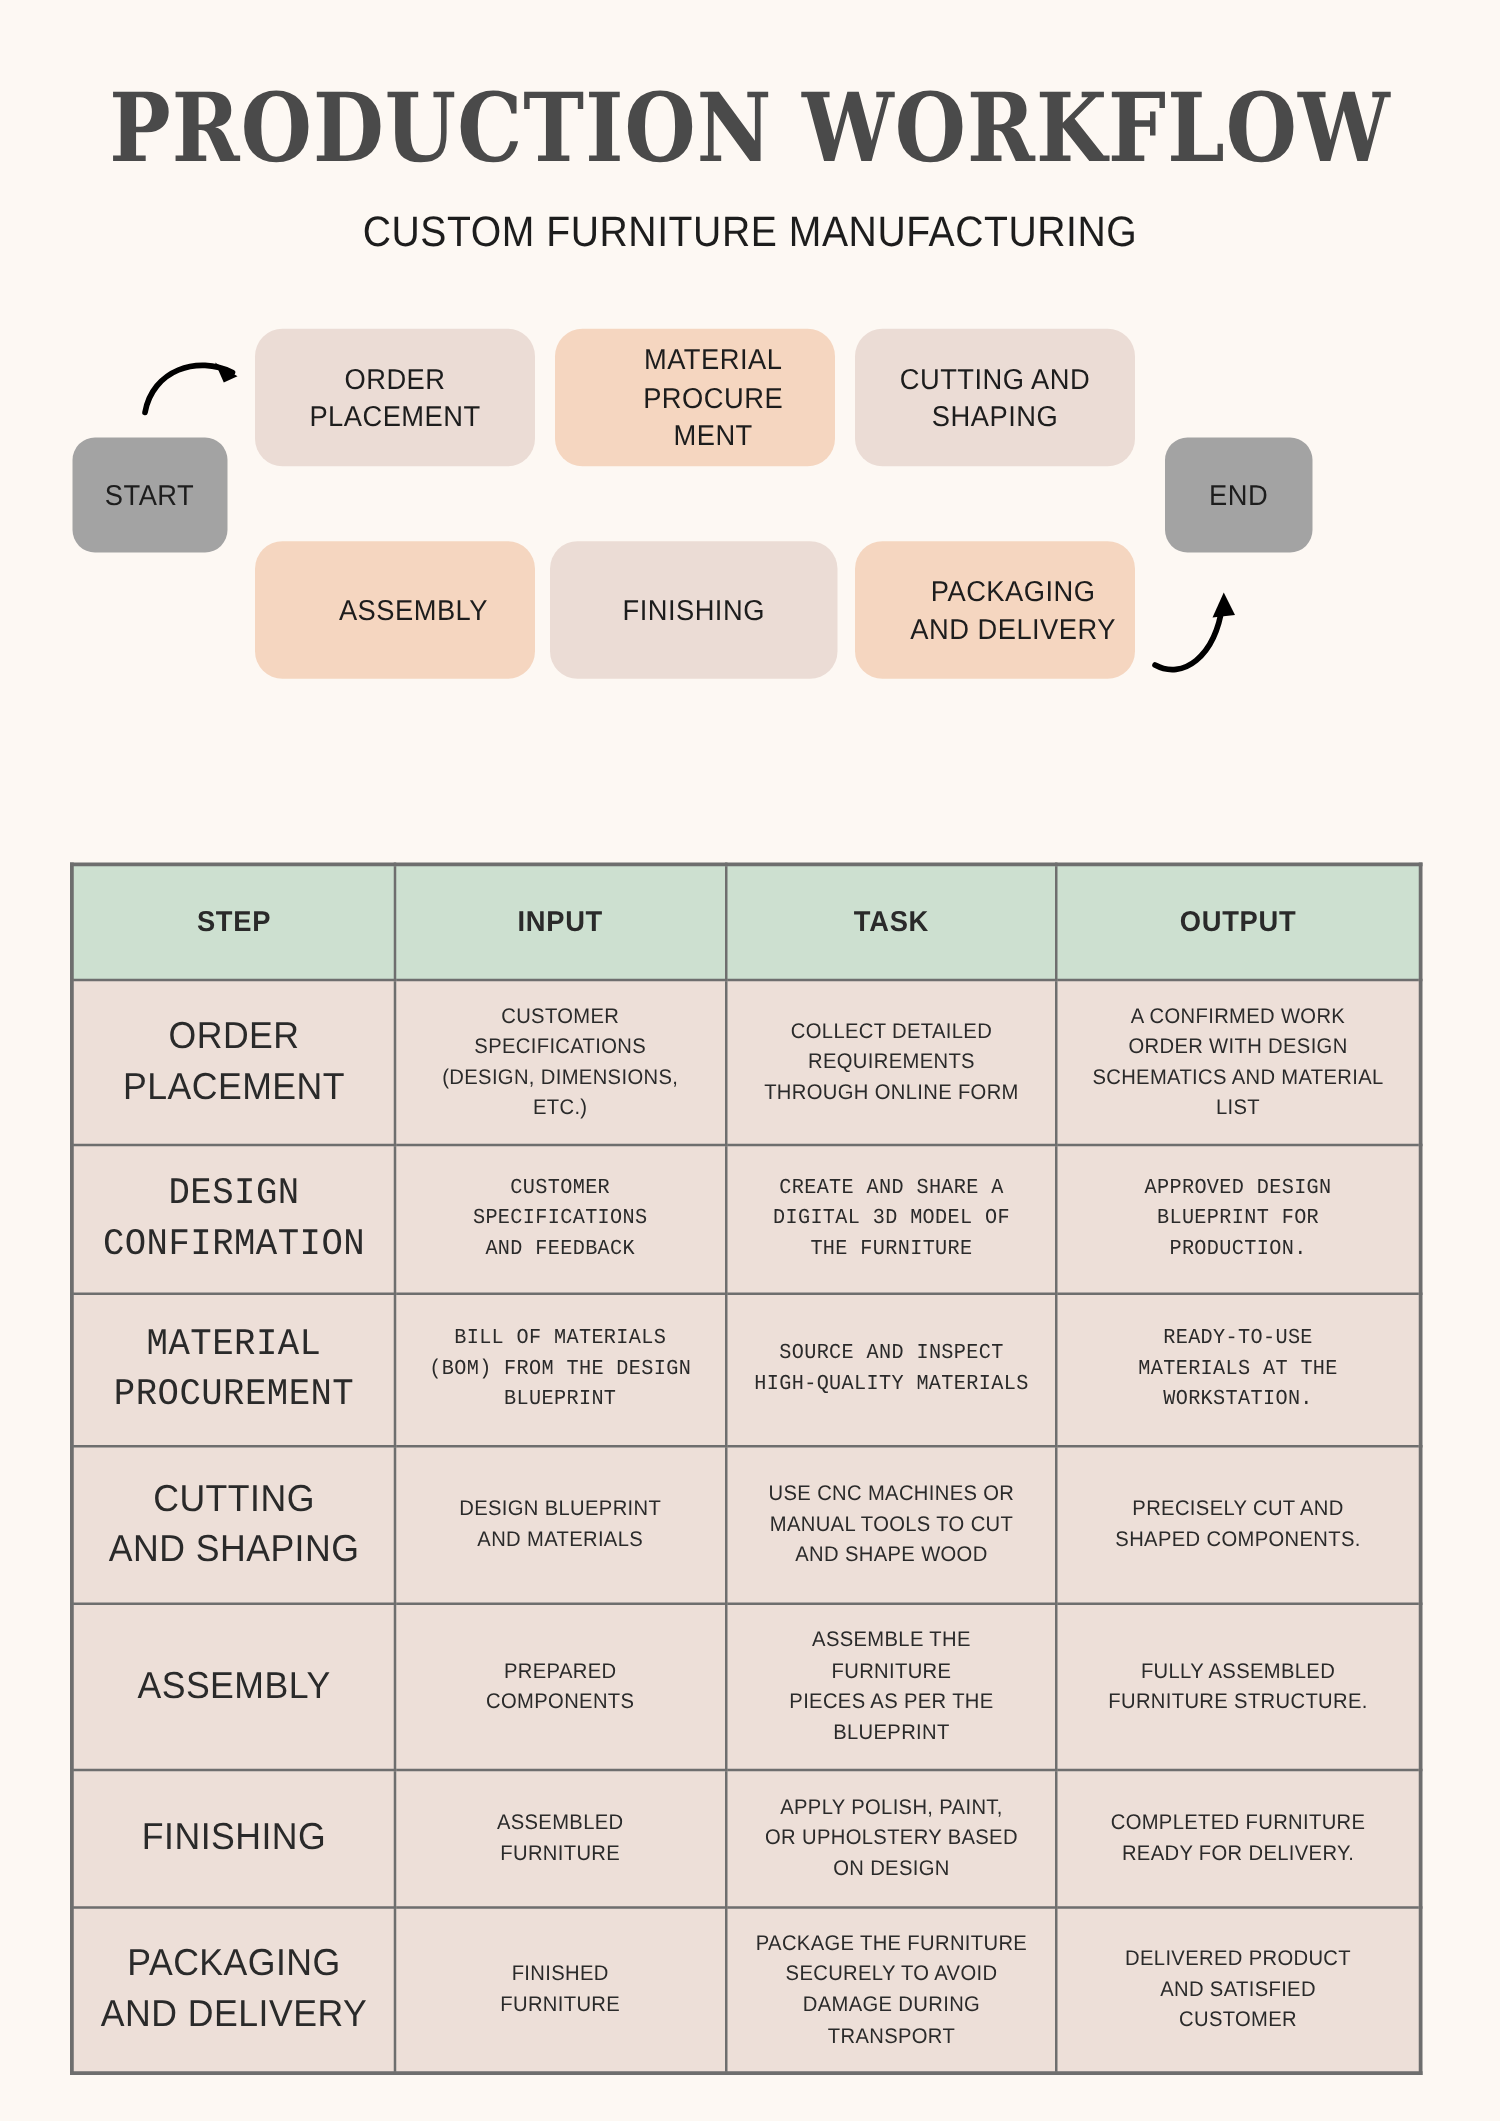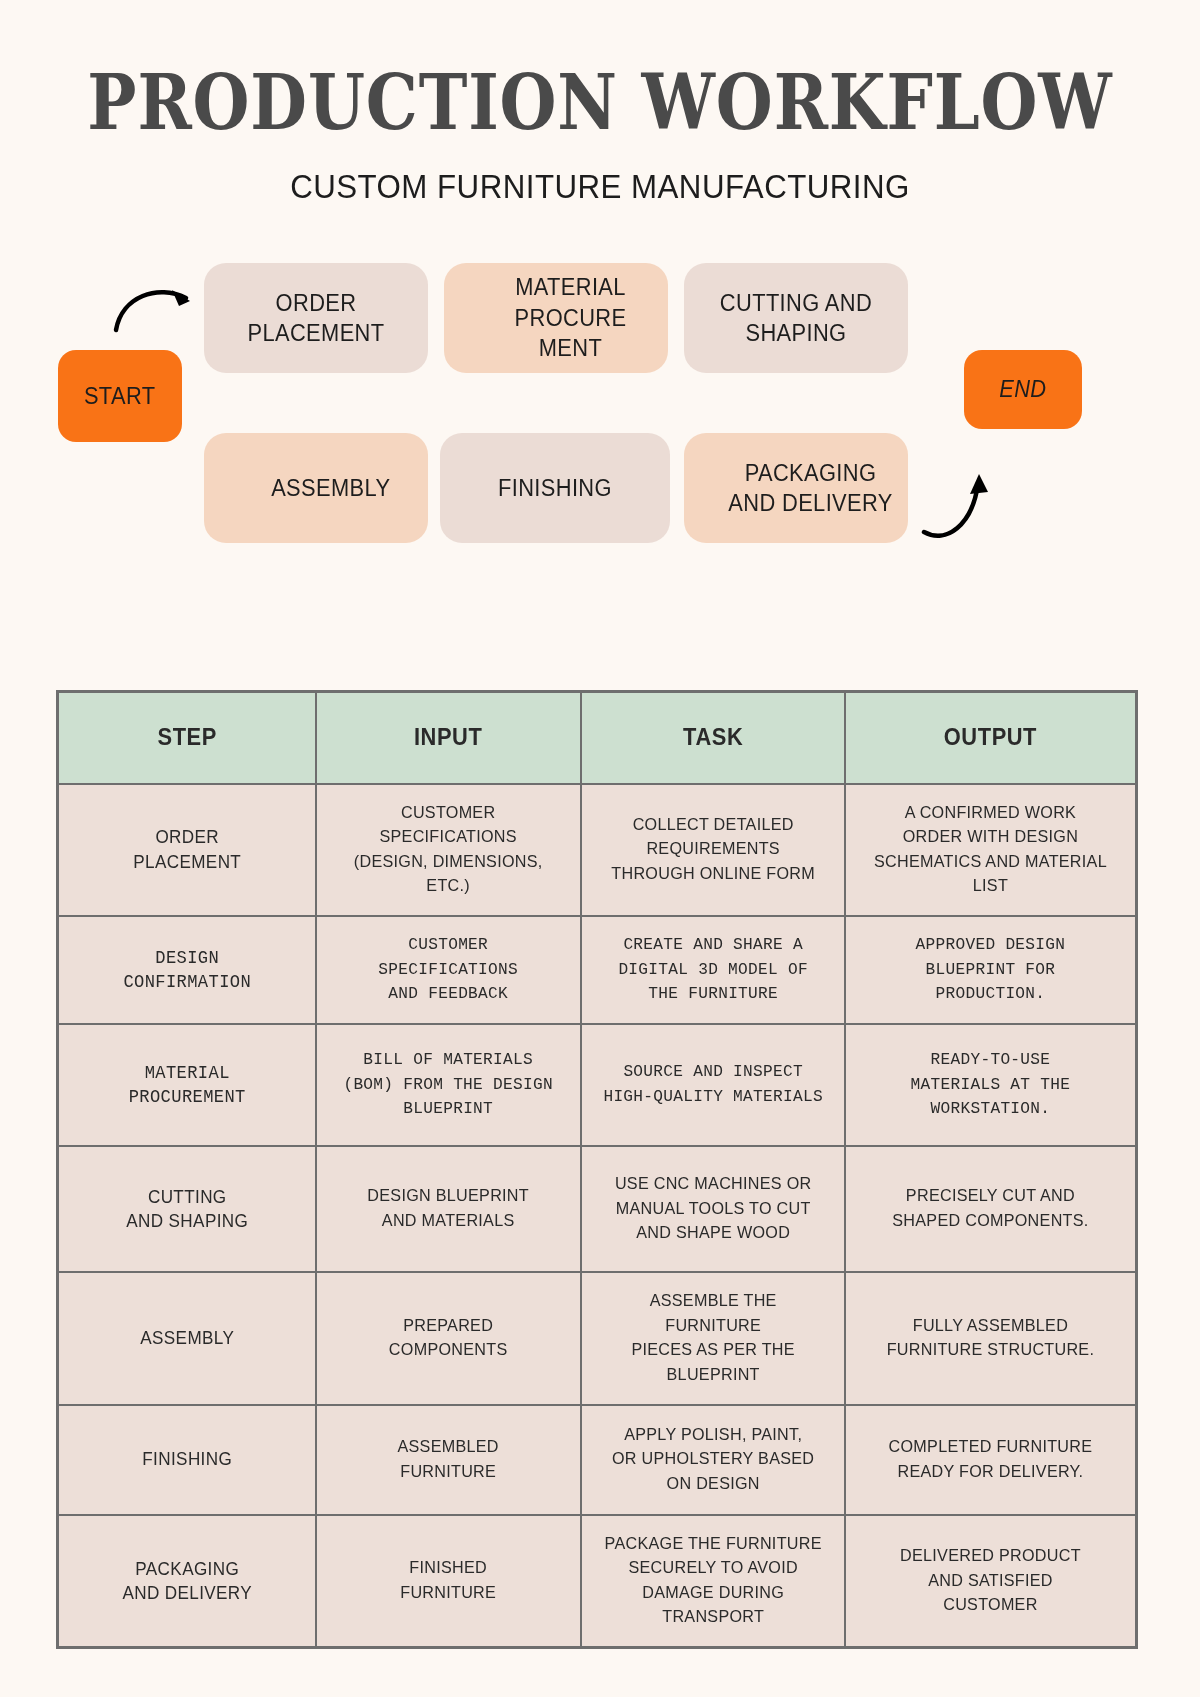--- a/index.html
+++ b/index.html
@@ -51,24 +51,24 @@
     font-size: 23px;
     line-height: 1.32;
     letter-spacing: 0.4px;
     color: #1d1d1d;
     padding: 6px 10px;
   }
   .node span { display: block; transform: scaleX(0.95); }
 
   .n-pink  { background: #ebdcd5; }
   .n-peach { background: #f5d6c0; padding-left: 39px; }
-  .n-green { background: #f97316; }
+  .n-green { background: #a3a3a3; }
 
   .n-start { left: 58px;  top: 102px; width: 124px; height: 92px;  border-radius: 18px; }
-  .n-end   { left: 964px; top: 102px; width: 118px; height: 79px;  border-radius: 18px; font-style: italic; }
+  .n-end   { left: 932px; top: 102px; width: 118px; height: 92px;  border-radius: 18px; }
 
   .n-order   { left: 204px; top: 15px;  width: 224px; height: 110px; }
   .n-mat     { left: 444px; top: 15px;  width: 224px; height: 110px; }
   .n-cut     { left: 684px; top: 15px;  width: 224px; height: 110px; }
   .n-asm     { left: 204px; top: 185px; width: 224px; height: 110px; }
   .n-fin     { left: 440px; top: 185px; width: 230px; height: 110px; }
   .n-pkg     { left: 684px; top: 185px; width: 224px; height: 110px; }
 
   .arrow { position: absolute; }
   .arrow-top    { left: 112px; top: 30px; }
@@ -99,21 +99,21 @@
     transform: none;
   }
   tbody td { background: #eddfd8; }
 
   .col-step   { width: 24%; }
   .col-input  { width: 24.5%; }
   .col-task   { width: 24.5%; }
   .col-output { width: 27%; }
 
   td.c-step {
-    font-size: 18px;
+    font-size: 30px;
     line-height: 1.35;
     letter-spacing: 0.4px;
     padding: 18px 8px;
   }
   td.c-body {
     font-size: 17px;
     line-height: 1.45;
     letter-spacing: 0.3px;
     padding: 16px 12px;
   }

